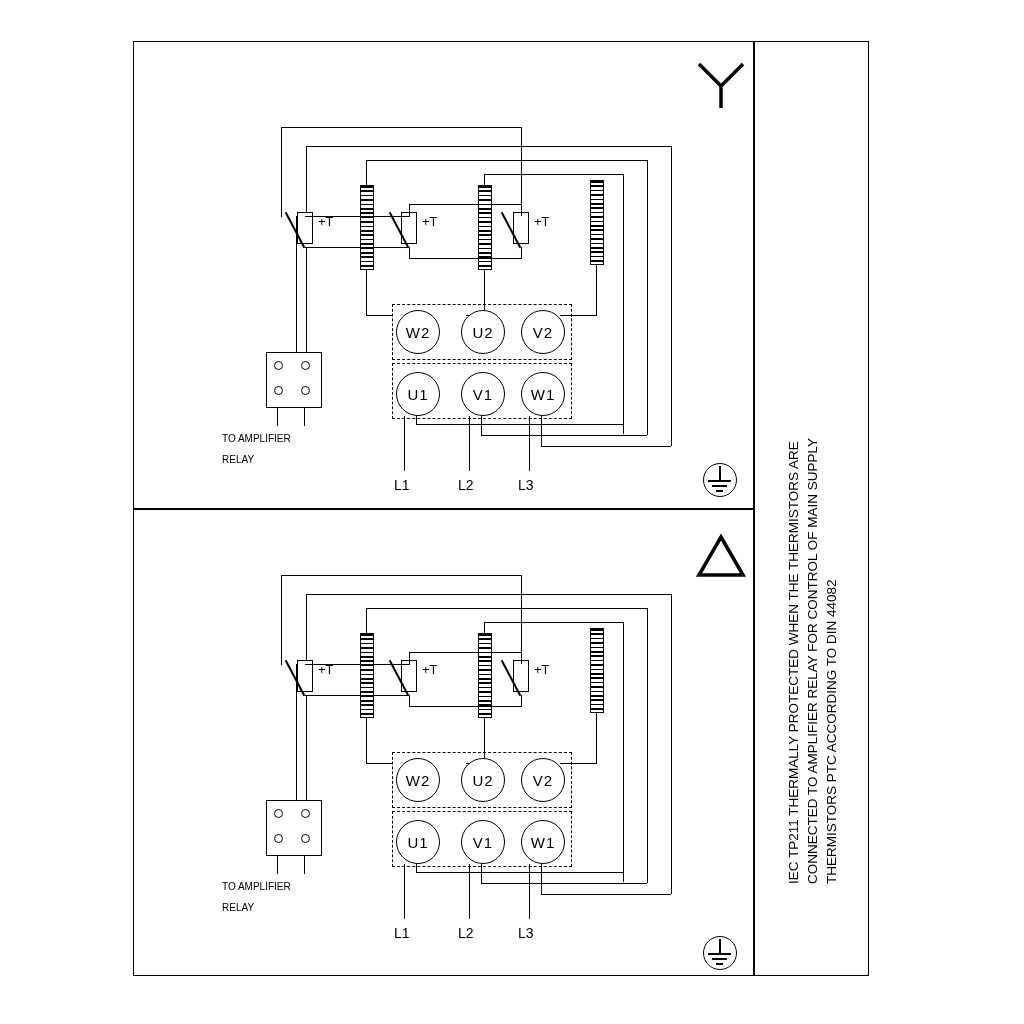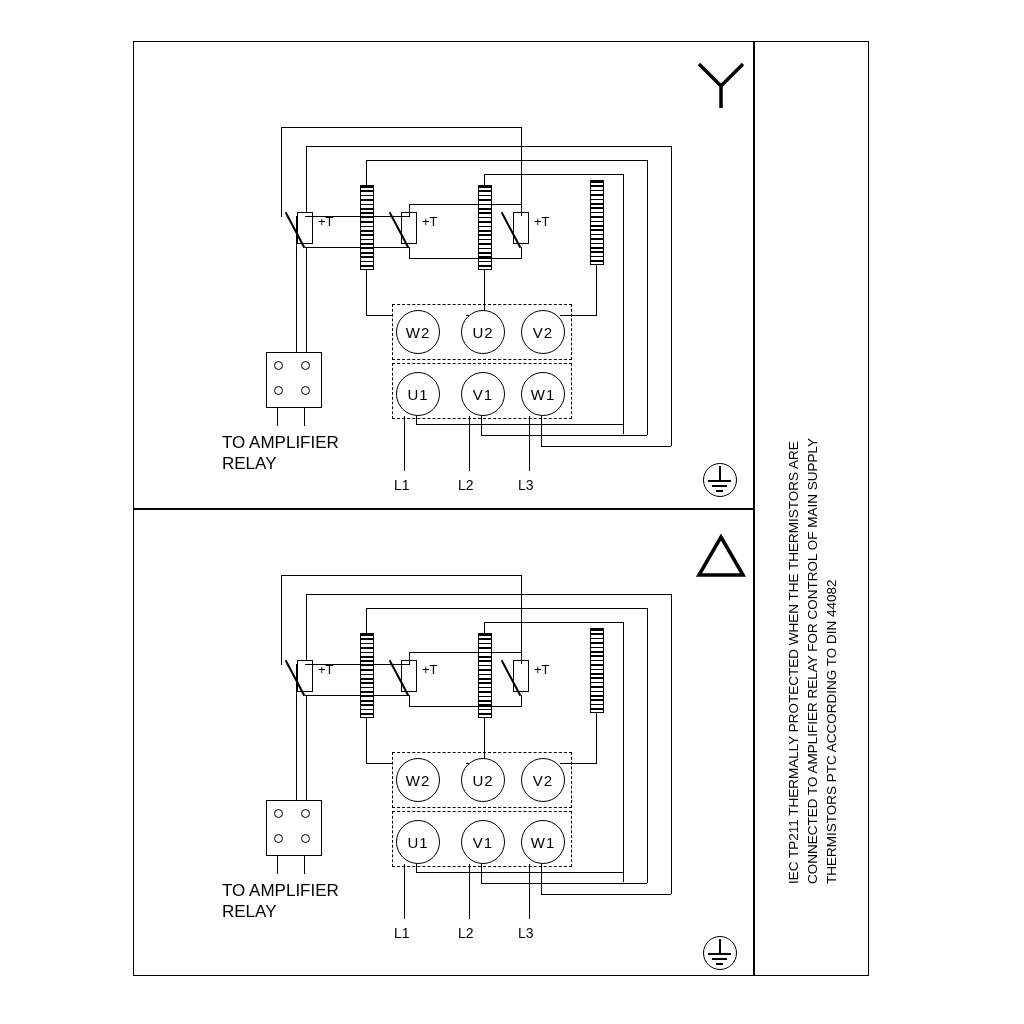--- a/index.html
+++ b/index.html
@@ -25,21 +25,21 @@
         box-sizing:border-box;}
 
   .ptc{position:absolute;width:16px;height:32px;border:1.3px solid #000;background:#fff;box-sizing:border-box;}
   .ptc .slash{position:absolute;left:-4px;top:-3px;width:2px;height:40px;background:#000;
         transform:rotate(-28deg);transform-origin:center;}
   .ptc-label{position:absolute;font-size:13px;}
 
   .connbox{position:absolute;border:1.4px solid #000;background:#fff;box-sizing:border-box;}
   .connbox .dot{position:absolute;width:9px;height:9px;border:1.3px solid #000;border-radius:50%;background:#fff;box-sizing:border-box;}
 
-  .lbl{position:absolute;font-size:17px;white-space:nowrap;}
+  .lbl{position:absolute;font-size:10px;white-space:nowrap;}
   .lbl.big{font-size:14px;}
 
   .vtext{position:absolute;font-size:13.5px;white-space:nowrap;
          transform-origin:0 0;transform:rotate(-90deg);}
 
   .sym{position:absolute;}
 
   .earth-stem{position:absolute;background:#000;width:1.6px;}
   .earth-circle{position:absolute;border:1.5px solid #000;border-radius:50%;box-sizing:border-box;}
   .earth-bar{position:absolute;background:#000;height:1.6px;}

